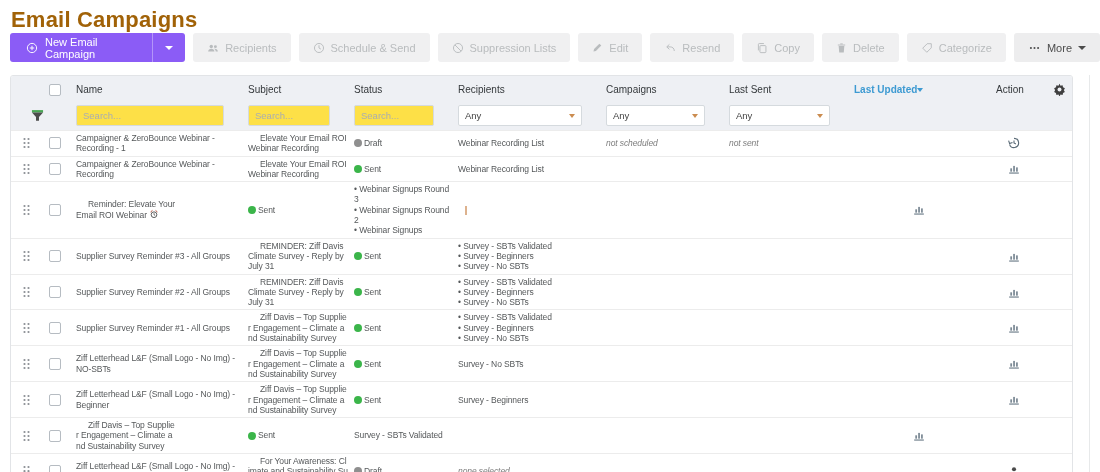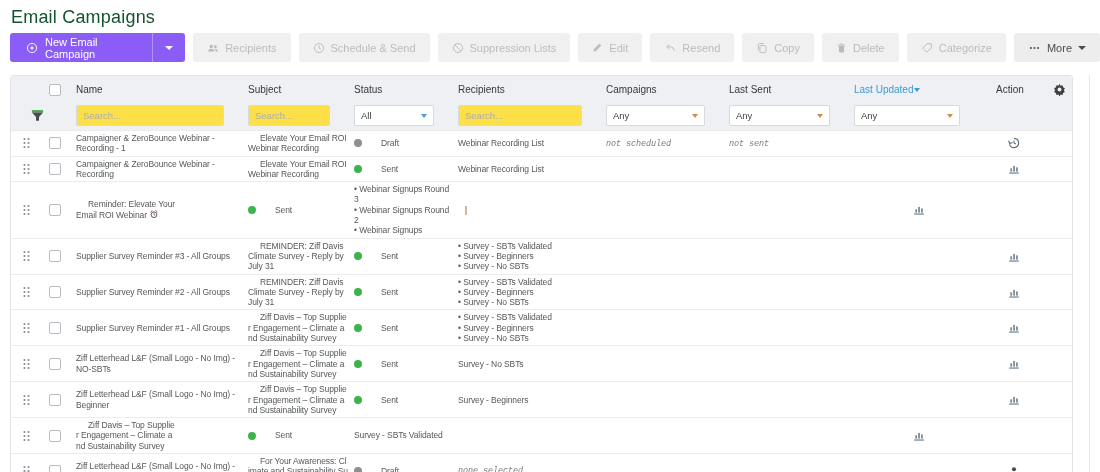--- a/index.html
+++ b/index.html
@@ -1,22 +1,22 @@
 <!DOCTYPE html>
 <html><head>
 <meta charset="utf-8">
 <style>
   * { box-sizing: border-box; margin: 0; padding: 0; }
   html,body { width:1100px; height:472px; overflow:hidden; background:#fff;
     font-family:"Liberation Sans","DejaVu Sans",sans-serif; }
   .page { position:relative; width:1100px; height:472px; }
 
   
-  .page-title { position:absolute; left:11px; top:7px; font-size:18px; font-weight:400;
-    color:#14532d; letter-spacing:.2px; }
+  .page-title { position:absolute; left:11px; top:7px; font-size:22px; font-weight:700;
+    color:#a16207; letter-spacing:.2px; }
 
   
   .toolbar { position:absolute; left:10px; top:33px; display:flex; gap:8px; height:29px; }
   .btn { display:flex; align-items:center; gap:6px; height:29px; padding:0 14px;
     border-radius:3px; font-size:11px; white-space:nowrap; cursor:default; }
   .btn .bicon { display:flex; align-items:center; }
   .btn.disabled { background:#f0f0f1; color:#b9bcbe; }
   .btn.enabled  { background:#ededee; color:#4c4c4c; }
   .btn-primary { display:flex; height:29px; background:#8b5cf6; color:#fff; border-radius:3px;
     font-size:11px; overflow:hidden; }
@@ -29,21 +29,21 @@
   
   .card { position:absolute; left:10px; top:75px; width:1063px; height:600px;
     border:1px solid #e2e4e7; border-radius:3px; background:#fff; overflow:hidden; }
   .edge-line { position:absolute; left:1089px; top:75px; width:1px; height:397px; background:#e7e9ea; }
 
   .trow { display:grid;
     grid-template-columns:30px 35px 172px 106px 104px 148px 123px 125px 130px 60px 30px; }
   .thead { background:#eef0f4; }
   .hrow { height:27px; align-items:center; font-size:10px; color:#34383b; }
   .hrow .hcell { padding-right:8px; }
-  .hrow .sorted { color:#3d9ad2; display:flex; align-items:center; gap:0; }
+  .hrow .sorted { color:#3d9ad2; display:flex; align-items:center; gap:0;font-weight:bold; }
   .hrow .sorted .caret-dn { border-top-color:#3d9ad2; border-left-width:3.5px; border-right-width:3.5px; border-top-width:4px; }
   .frow { height:27px; align-items:center; padding-bottom:2px; }
   .txt-input { height:21px; width:calc(100% - 16px); border:1px solid #d5dade; border-radius:2px;
     background:#fde047; font-size:9.5px; color:#444; padding:0 6px;
     font-family:"Liberation Sans","DejaVu Sans",sans-serif; }
   .txt-input::placeholder { color:#a9adb1; }
   .sel { height:21px; width:calc(100% - 16px); border:1px solid #d5dade; border-radius:2px;
     background:#fff; font-size:9.5px; color:#444; padding:0 6px; display:flex;
     align-items:center; justify-content:space-between; }
   .sel .caret-dn { border-left-width:3.5px; border-right-width:3.5px; border-top-width:4px; }
@@ -56,24 +56,24 @@
     font-size:8.5px; line-height:10.3px; color:#55585a; letter-spacing:-.1px; }
   .cell { padding-right:8px; }
   .handle-cell { display:flex; justify-content:center; }
   .cb-cell { display:flex; }
   .checkbox { width:12px; height:12px; border:1px solid #b6bcc2; border-radius:2px; background:#fff;
     margin-left:8px; }
   .name-cell { padding-right:8px; }
   .subject-cell { width:100px; word-break:break-all; display:-webkit-box; -webkit-line-clamp:3;
     -webkit-box-orient:vertical; overflow:hidden; }
   .subject-inline { display:inline;margin-left:12px; }
-  .status-cell { display:flex; align-items:center; gap:19px; }
+  .status-cell { display:flex; align-items:center; gap:2px; }
   .dot { width:8px; height:8px; border-radius:50%; flex:none; }
   .bulleted .rline::before { content:"• "; }
-  .ital { font-style:italic; color:#7d7d7d;font-family:Liberation Mono, monospace; }
+  .ital { font-style:italic; color:#7d7d7d; }
   .sched-mark { display:inline-block; width:2px; height:9px; background:#ddb28e; margin-left:7px;
     vertical-align:middle; }
   .action-cell { display:flex; justify-content:center; }
   .act-ic { display:flex; cursor:pointer; }
   .drag-ic { cursor:grab; display:flex; }
   svg { display:block; }
 </style>
 </head>
 <body>
 
@@ -213,26 +213,20 @@
         <div class="funnel-wrap">
           <span style="cursor:pointer">
             <svg width="13" height="13" viewBox="0 0 14 14">
                 <rect x="1" y="1.2" width="12" height="2.6" fill="#48a653"></rect>
                 <path d="M1 3.8h12L8.6 8.6v4H5.4v-4z" fill="#4c4c4c"></path>
               </svg>
           </span>
         </div>
         <div class="cell"><input class="txt-input" placeholder="Search..." style=""></div>
         <div class="cell"><input class="txt-input" placeholder="Search..." style=""></div>
-        <div class="cell">
-            <div class="sel blue">
-              <span>All</span>
-              <span class="caret-dn"></span>
-            </div>
-          </div>
         <div class="cell"><input class="txt-input" placeholder="Search..." style=""></div>
         <div class="cell">
             <div class="sel warm">
               <span>Any</span>
               <span class="caret-dn"></span>
             </div>
           </div>
         <div class="cell">
             <div class="sel warm">
               <span>Any</span>

